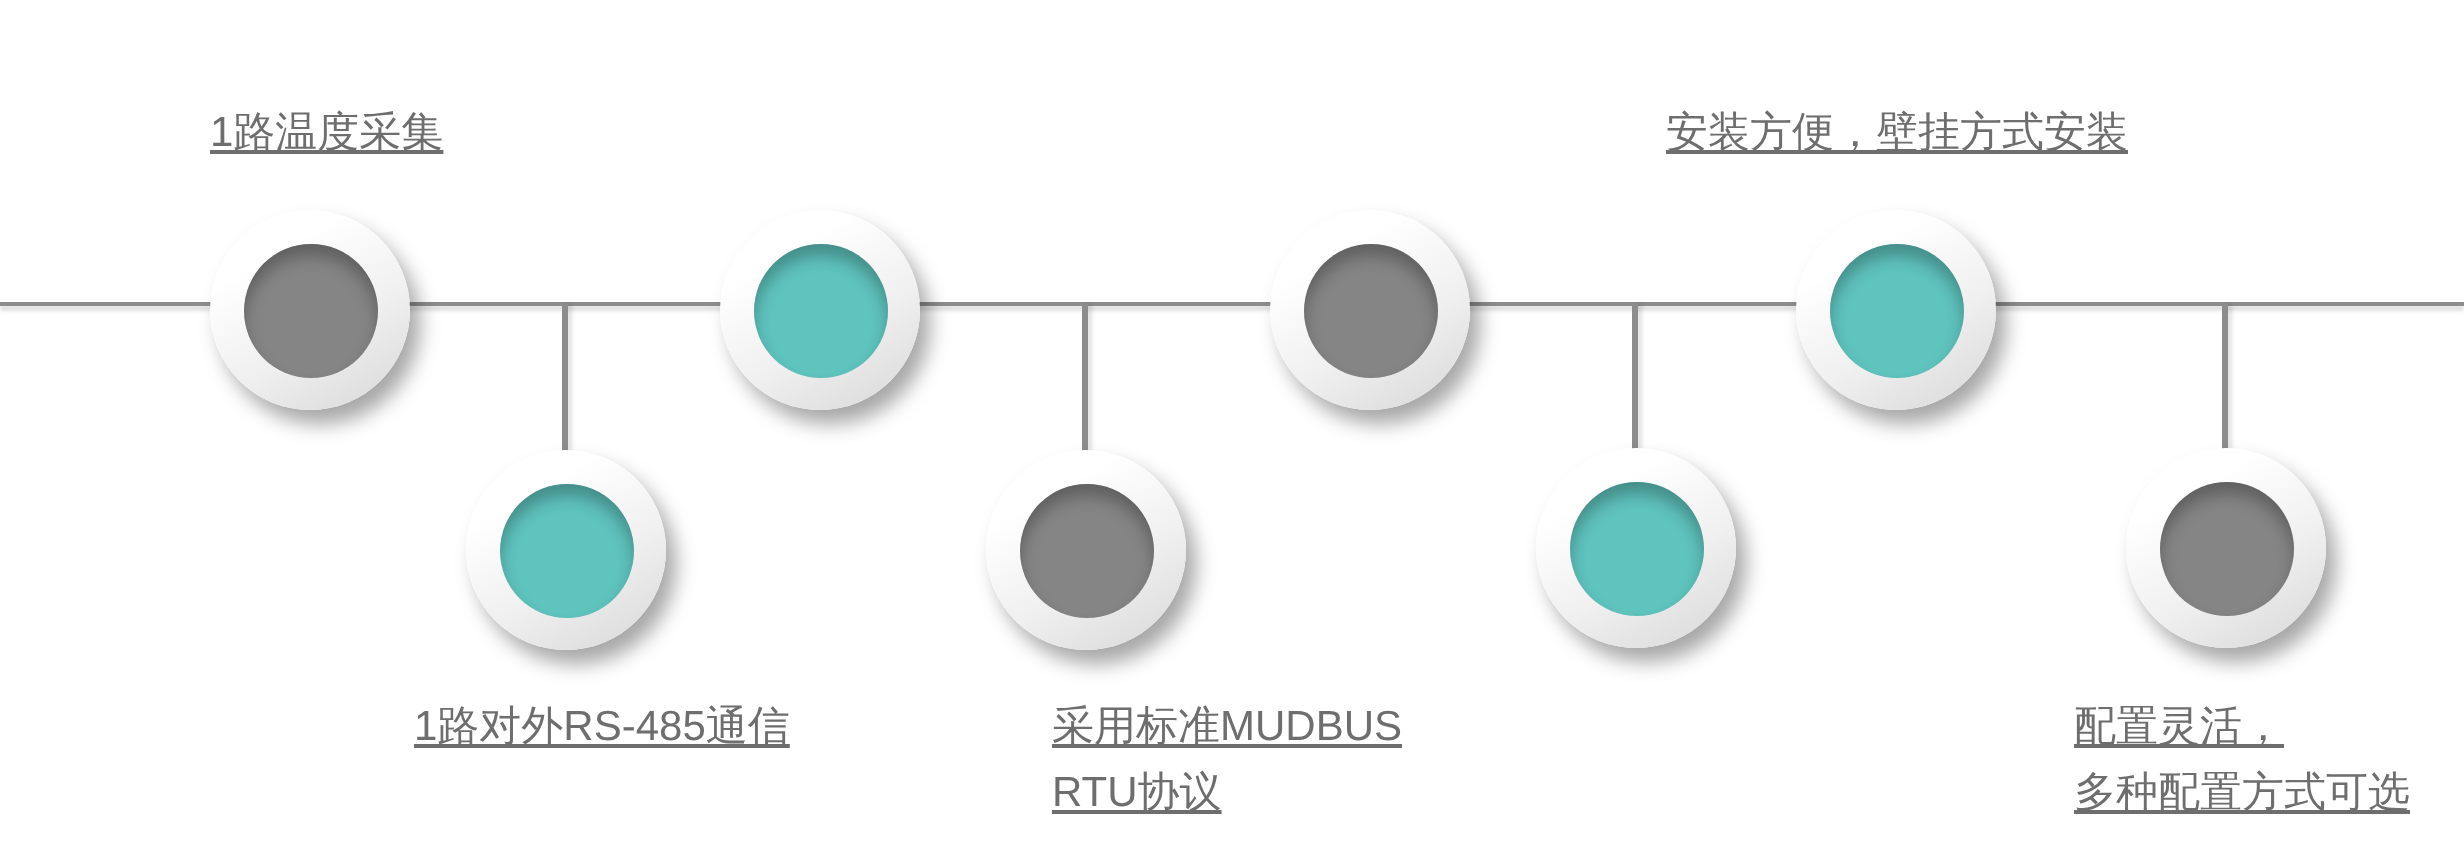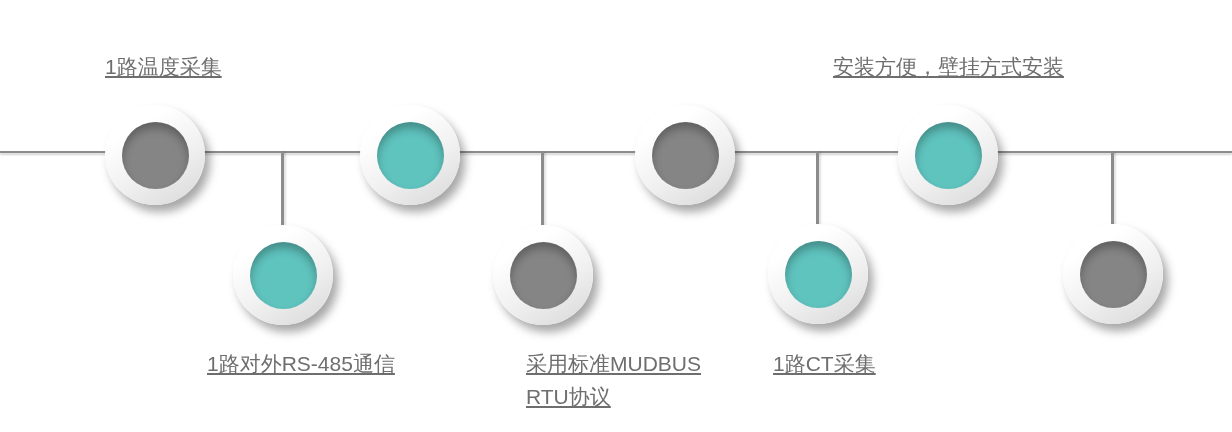--- a/index.html
+++ b/index.html
@@ -93,15 +93,16 @@
   <div class="node" style="left:1113px;top:274px;">
     <div class="dot dot-gray"></div>
   </div>
 
   <div class="label" style="left:105px;top:50px;">1路温度采集</div>
   <div class="label" style="left:833px;top:50px;">安装方便，壁挂方式安装</div>
 
   <div class="label" style="left:207px;top:347px;">1路对外RS-485通信</div>
   <div class="label" style="left:478px;top:347px;margin-left:48px;">采用标准MUDBUS
 RTU协议</div>
-  <div class="label" style="left:773px;top:347px;">1路CT采集</div>
+  <div class="label" style="left:1037px;top:347px;">配置灵活，
+多种配置方式可选</div>
 
 </div>
 
 </body></html>

